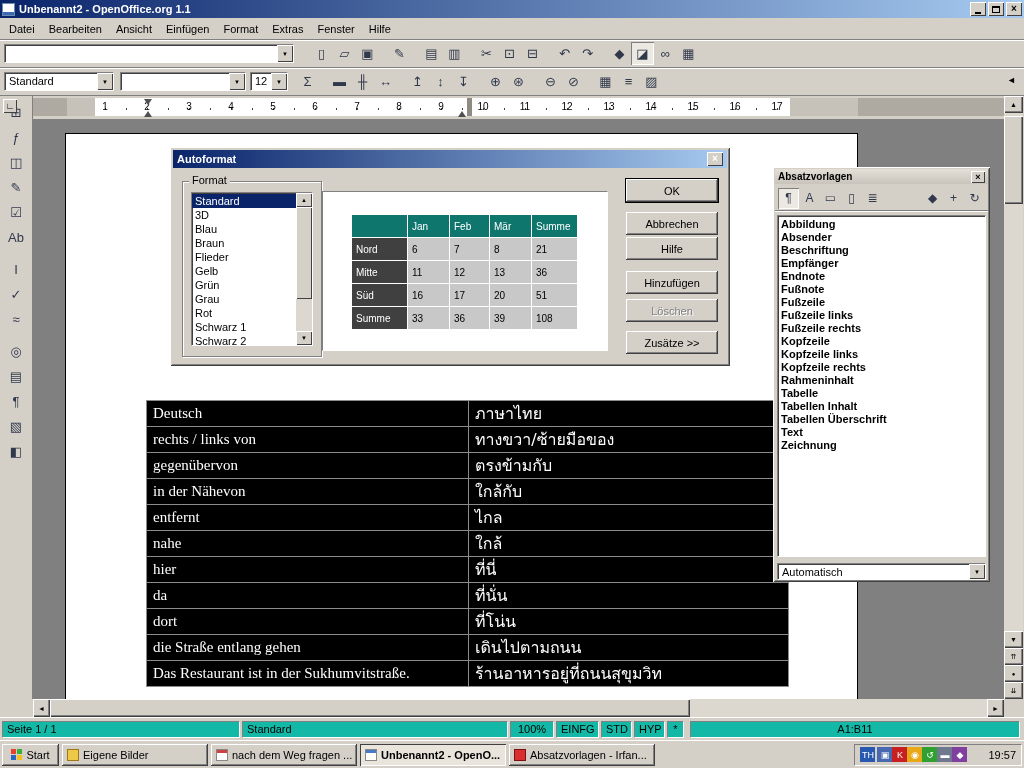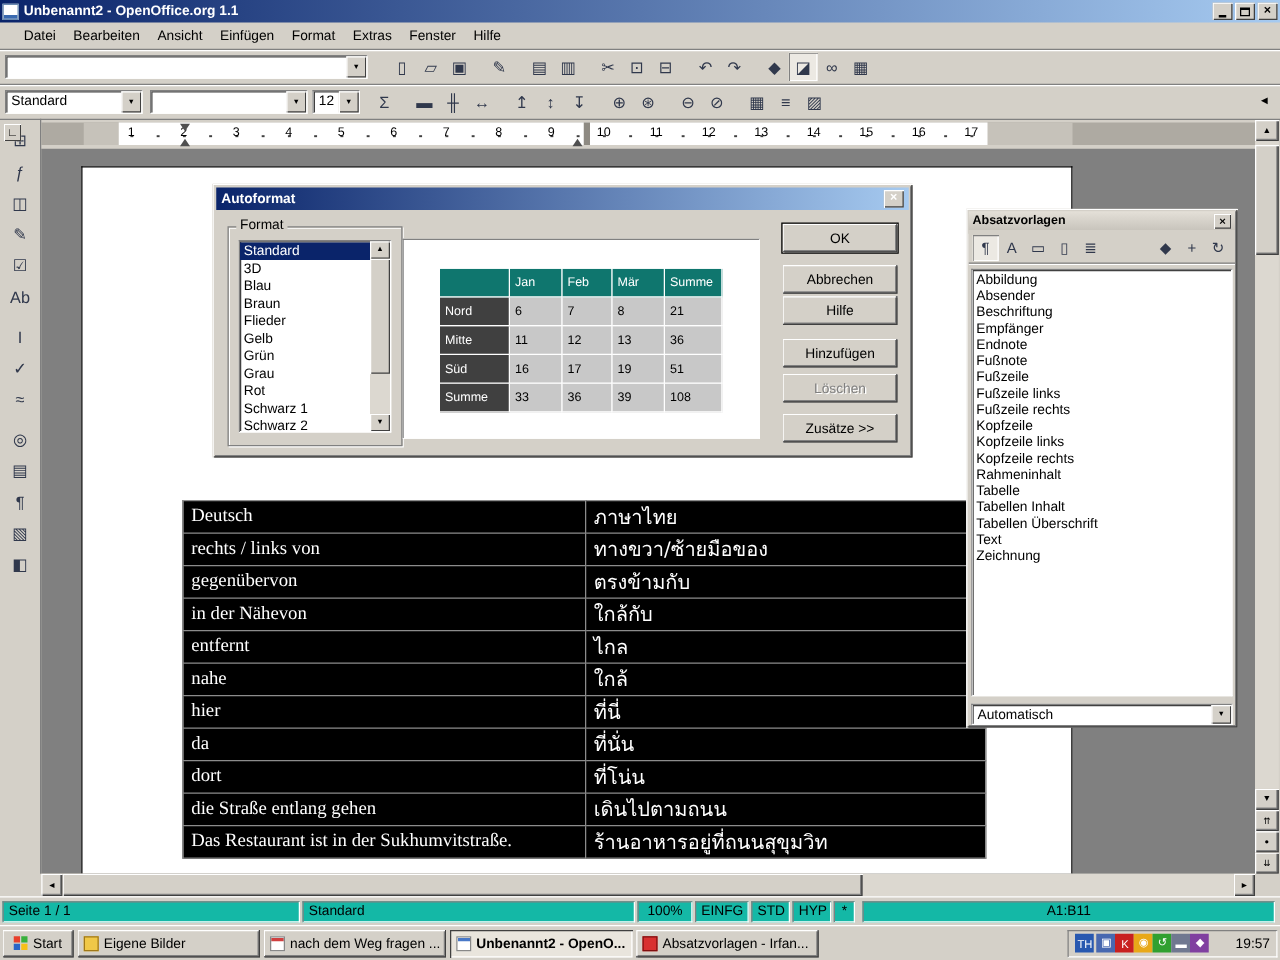--- a/index.html
+++ b/index.html
@@ -20,21 +20,21 @@
     box-shadow: inset 0 -3px 0 #3a6ab0; }
   .title-text { color:#fff; font-weight:bold; }
   .win-btns { margin-left:auto; display:flex; gap:2px; }
   .win-btn { width:16px; height:14px; display:inline-flex; align-items:center; justify-content:center;
     background:#d4d0c8; box-shadow: inset 1px 1px 0 #fff, inset -1px -1px 0 #404040;
     font-size:10px; font-weight:bold; line-height:1; }
   .glyph-min { width:6px; height:2px; background:#000; margin-top:7px; }
   .glyph-max { width:8px; height:7px; border:1px solid #000; border-top-width:2px; }
   
   .menubar { position:absolute; left:0; top:18px; width:1024px; height:22px; display:flex; align-items:center;
-    padding-left:12px; border-bottom:1px solid #808080; }
+    padding-left:2px; border-bottom:1px solid #808080; }
   .menu-item { padding:3px 7px; }
   .fbar, .obar { position:absolute; left:0; width:1024px; height:28px; display:flex; align-items:center;
     border-bottom:1px solid #808080; box-shadow: inset 0 1px 0 #fff; }
   .fbar { top:40px; } .obar { top:68px; }
   .combo { display:inline-flex; align-items:stretch; height:19px; background:#fff;
     border:1px solid; border-color:#808080 #fff #fff #808080; box-shadow: inset 1px 1px 0 #404040; }
   .combo-text { flex:1; padding:1px 4px; line-height:15px; white-space:nowrap; overflow:hidden; }
   .combo-btn { width:16px; display:flex; align-items:center; justify-content:center; font-size:6px;
     background:#d4d0c8; box-shadow: inset 1px 1px 0 #fff, inset -1px -1px 0 #404040; }
   .url-combo { width:290px; margin-left:4px; margin-right:16px; }
@@ -175,21 +175,21 @@
   .stylist { position:absolute; left:773px; top:167px; width:217px; height:415px; background:#d4d0c8; z-index:40;
     box-shadow: inset 1px 1px 0 #fff, inset -1px -1px 0 #404040, inset 2px 2px 0 #d4d0c8, inset -2px -2px 0 #808080; }
   .st-title { position:absolute; left:2px; top:2px; right:2px; height:15px; display:flex; align-items:center;
     padding:0 3px; font-size:10px; font-weight:bold; background:linear-gradient(180deg,#e4e0d8,#c8c4bc); }
   .st-close { margin-left:auto; width:14px; height:12px; display:flex; align-items:center; justify-content:center;
     font-size:9px; font-weight:bold; background:#d4d0c8; box-shadow: inset 1px 1px 0 #fff, inset -1px -1px 0 #404040; }
   .st-toolbar { position:absolute; left:2px; top:19px; right:2px; height:25px; display:flex; align-items:center;
     padding:0 3px; border-bottom:1px solid #808080; box-shadow: 0 1px 0 #fff; }
   .st-toolbar .tb-icon { width:21px; height:21px; font-size:12px; }
   .st-right { margin-left:auto; display:flex; }
-  .st-list { position:absolute; left:4px; top:48px; width:209px; height:342px; overflow:hidden; padding:2px 0 0 1px; }
+  .st-list { position:absolute; left:4px; top:48px; width:209px; height:342px; overflow:hidden; padding:2px 0 0 1px;font-weight:bold; }
   .style-item { height:13px; line-height:13px; padding-left:2px; white-space:nowrap; }
   .st-combo { position:absolute; left:4px; top:396px; width:209px; height:17px; }
 </style>
 </head>
 <body>
 
 <div class="screen">
 
   <div class="titlebar">
     <span class="app-icon"></span>
@@ -519,21 +519,21 @@
               <th>Mitte</th>
               <td>11</td>
               <td>12</td>
               <td>13</td>
               <td>36</td>
             </tr>
             <tr>
               <th>Süd</th>
               <td>16</td>
               <td>17</td>
-              <td>19</td>
+              <td>20</td>
               <td>51</td>
             </tr>
             <tr>
               <th>Summe</th>
               <td>33</td>
               <td>36</td>
               <td>39</td>
               <td>108</td>
             </tr>
           </tbody>

